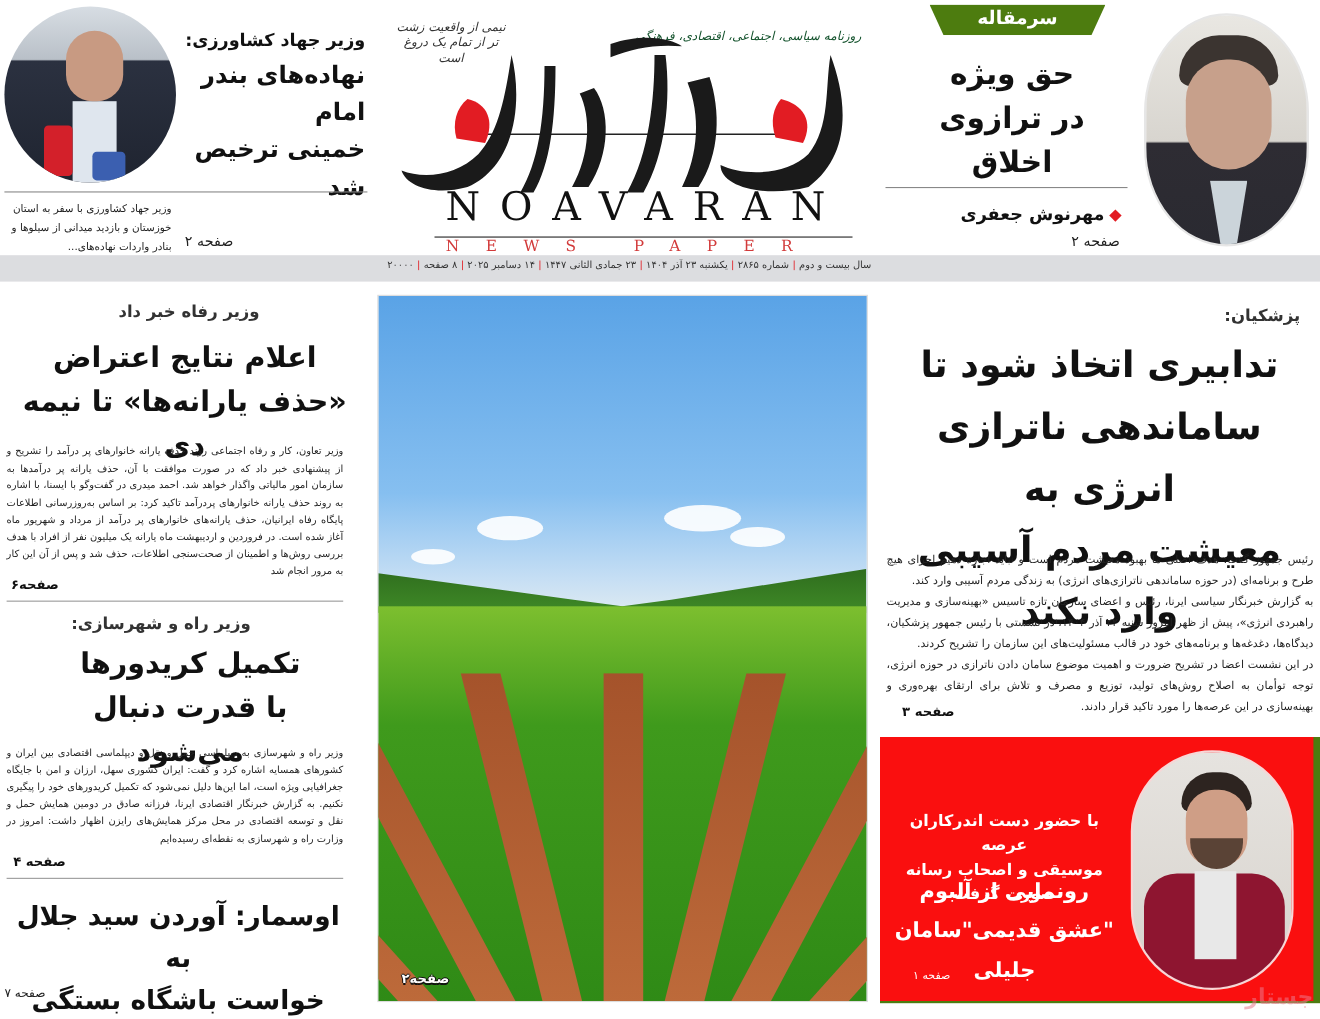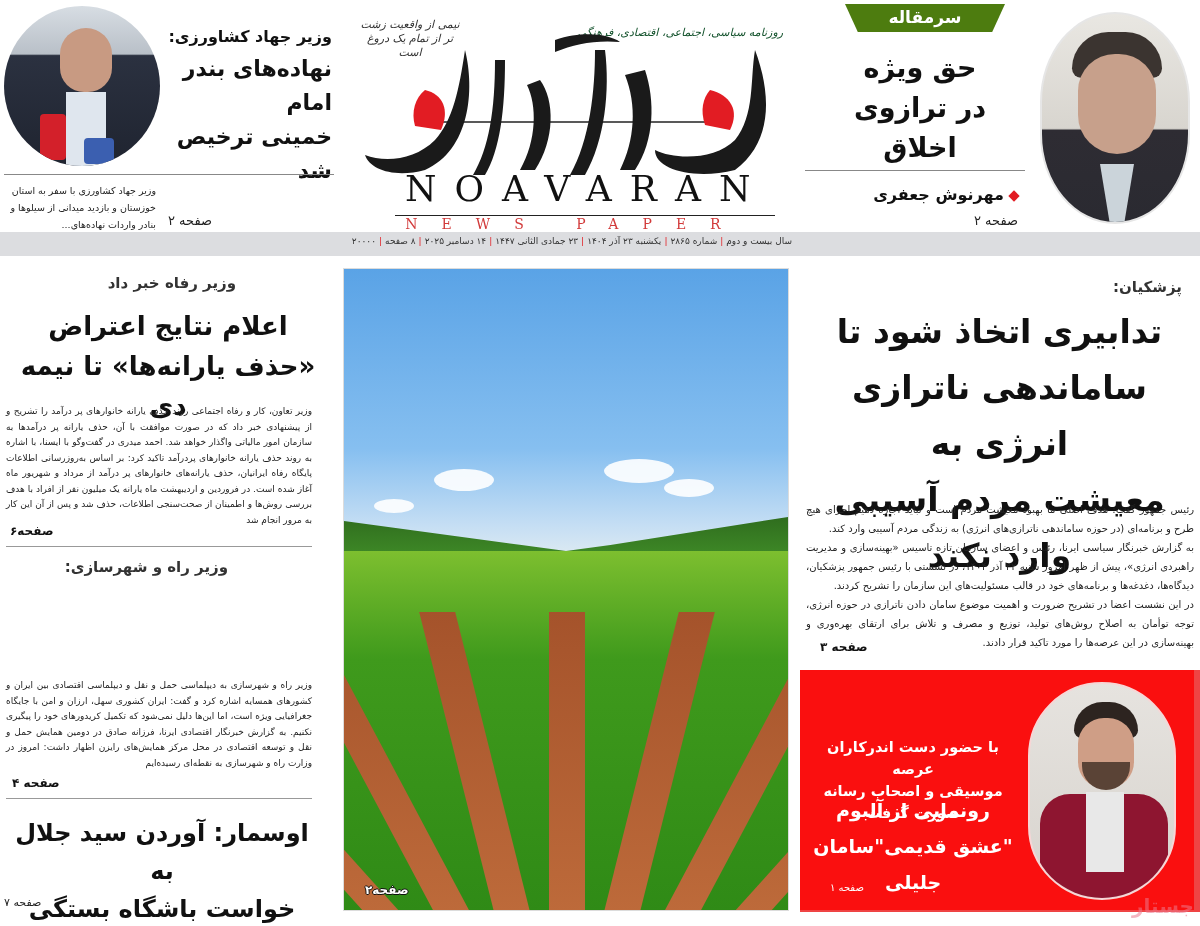--- a/index.html
+++ b/index.html
@@ -77,21 +77,21 @@
      background:
        repeating-linear-gradient(90deg, rgba(0,0,0,0) 0 26px, rgba(0,0,0,0) 26px 52px),
        linear-gradient(180deg, #7dbf2f 0%, #3f9a1c 30%, #2f8a16 100%); }
   .hero .furrow { position: absolute; bottom: 0; width: 36px; height: 300px; background: linear-gradient(180deg, #a5532b 0%, #bd6a3a 100%); transform-origin: 50% 100%; }
   .hero-title { position: absolute; left: 0; top: 52px; width: 100%; text-align: center; font-size: 27px; font-weight: bold; line-height: 38px; color: #fff;
      text-shadow: 2px 0 0 #111, -2px 0 0 #111, 0 2px 0 #111, 0 -2px 0 #111, 2px 2px 0 #111, -2px -2px 0 #111, 2px -2px 0 #111, -2px 2px 0 #111; }
   .hero-page { position: absolute; left: 22px; bottom: 14px; font-size: 12px; font-weight: bold; color: #fff;
      text-shadow: 1px 0 0 #111, -1px 0 0 #111, 0 1px 0 #111, 0 -1px 0 #111; }
 
   
-  .promo { position: absolute; right: 0; top: 670px; width: 400px; height: 242px; background: #ef4444; }
+  .promo { position: absolute; right: 0; top: 670px; width: 400px; height: 242px; background: #4d7c0f; }
   .promo-box { position: absolute; right: 6px; top: 0; width: 394px; height: 240px; background: #fa0f0f; }
   .promo-photo { position: absolute; right: 18px; top: 12px; width: 148px; height: 218px; border-radius: 74px / 74px; border: 2px solid #f7d6d6; overflow: hidden;
      background: linear-gradient(180deg, #e6e3df 0%, #d7d3cd 100%); }
   .promo-photo .hair { position:absolute; left: 44px; top: 18px; width: 64px; height: 36px; background:#2d2420; border-radius: 30px 30px 8px 8px; }
   .promo-photo .face { position:absolute; left: 48px; top: 34px; width: 56px; height: 70px; background:#cf9e86; border-radius: 26px; }
   .promo-photo .beard { position:absolute; left: 52px; top: 78px; width: 48px; height: 28px; background:#5a4336; border-radius: 0 0 24px 24px; }
   .promo-photo .jacket { position:absolute; left: 10px; top: 110px; width: 128px; height: 110px; background:#8e1530; border-radius: 30px 30px 0 0; }
   .promo-photo .tee { position:absolute; left: 56px; top: 108px; width: 38px; height: 80px; background:#e8e8e8; }
   .promo-kicker { position: absolute; right: 176px; top: 66px; width: 210px; text-align: center; font-size: 14.5px; font-weight: bold; color: #fff; line-height: 22px; }
   .promo-title { position: absolute; right: 176px; top: 122px; width: 210px; text-align: center; font-size: 19px; font-weight: bold; color: #fff; line-height: 36px; }
@@ -229,20 +229,24 @@
       <div>اعلام نتایج اعتراض</div>
       <div>«حذف یارانه‌ها» تا نیمه دی</div>
     </div>
     <div class="abs body" style="right:28px; top:142px; width:306px; font-size:9px; line-height:15.5px;">وزیر تعاون، کار و رفاه اجتماعی روند حذف یارانه خانوارهای پر درآمد را تشریح و از پیشنهادی خبر داد که در صورت موافقت با آن، حذف یارانه پر درآمدها به سازمان امور مالیاتی واگذار خواهد شد. احمد میدری در گفت‌وگو با ایسنا، با اشاره به روند حذف یارانه خانوارهای پردرآمد تاکید کرد: بر اساس به‌روزرسانی اطلاعات پایگاه رفاه ایرانیان، حذف یارانه‌های خانوارهای پر درآمد از مرداد و شهریور ماه آغاز شده است. در فروردین و اردیبهشت ماه یارانه یک میلیون نفر از افراد با هدف بررسی روش‌ها و اطمینان از صحت‌سنجی اطلاعات، حذف شد و پس از آن این کار به مرور انجام شد</div>
     <div class="abs page-ref" style="left:10px; top:262px;">صفحه۶</div>
   </div>
   <div class="abs hr" style="left:6px; top:284px; width:306px;"></div>
 
   <div class="abs" style="left:0; top:290px; width:340px; height:246px;">
     <div class="abs kicker" style="right:112px; top:6px;">وزیر راه و شهرسازی:</div>
+    <div class="abs headline-l" style="right:42px; top:32px; width:250px;">
+      <div>تکمیل کریدورها</div>
+      <div>با قدرت دنبال می‌شود</div>
+    </div>
     <div class="abs body" style="right:28px; top:126px; width:306px; font-size:9px; line-height:15.5px;">وزیر راه و شهرسازی به دیپلماسی حمل و نقل و دیپلماسی اقتصادی بین ایران و کشورهای همسایه اشاره کرد و گفت: ایران کشوری سهل، ارزان و امن با جایگاه جغرافیایی ویژه است، اما این‌ها دلیل نمی‌شود که تکمیل کریدورهای خود را پیگیری نکنیم. به گزارش خبرنگار اقتصادی ایرنا، فرزانه صادق در دومین همایش حمل و نقل و توسعه اقتصادی در محل مرکز همایش‌های رایزن اظهار داشت: امروز در وزارت راه و شهرسازی به نقطه‌ای رسیده‌ایم</div>
     <div class="abs page-ref" style="left:12px; top:224px;">صفحه ۴</div>
   </div>
   <div class="abs hr" style="left:6px; top:536px; width:306px;"></div>
 
   <div class="abs" style="left:0; top:542px; width:340px; height:122px;">
     <div class="abs headline-l" style="right:28px; top:10px; width:300px; font-size:24px; line-height:38px;">
       <div>اوسمار: آوردن سید جلال به</div>
       <div>خواست باشگاه بستگی دارد</div>
     </div>

